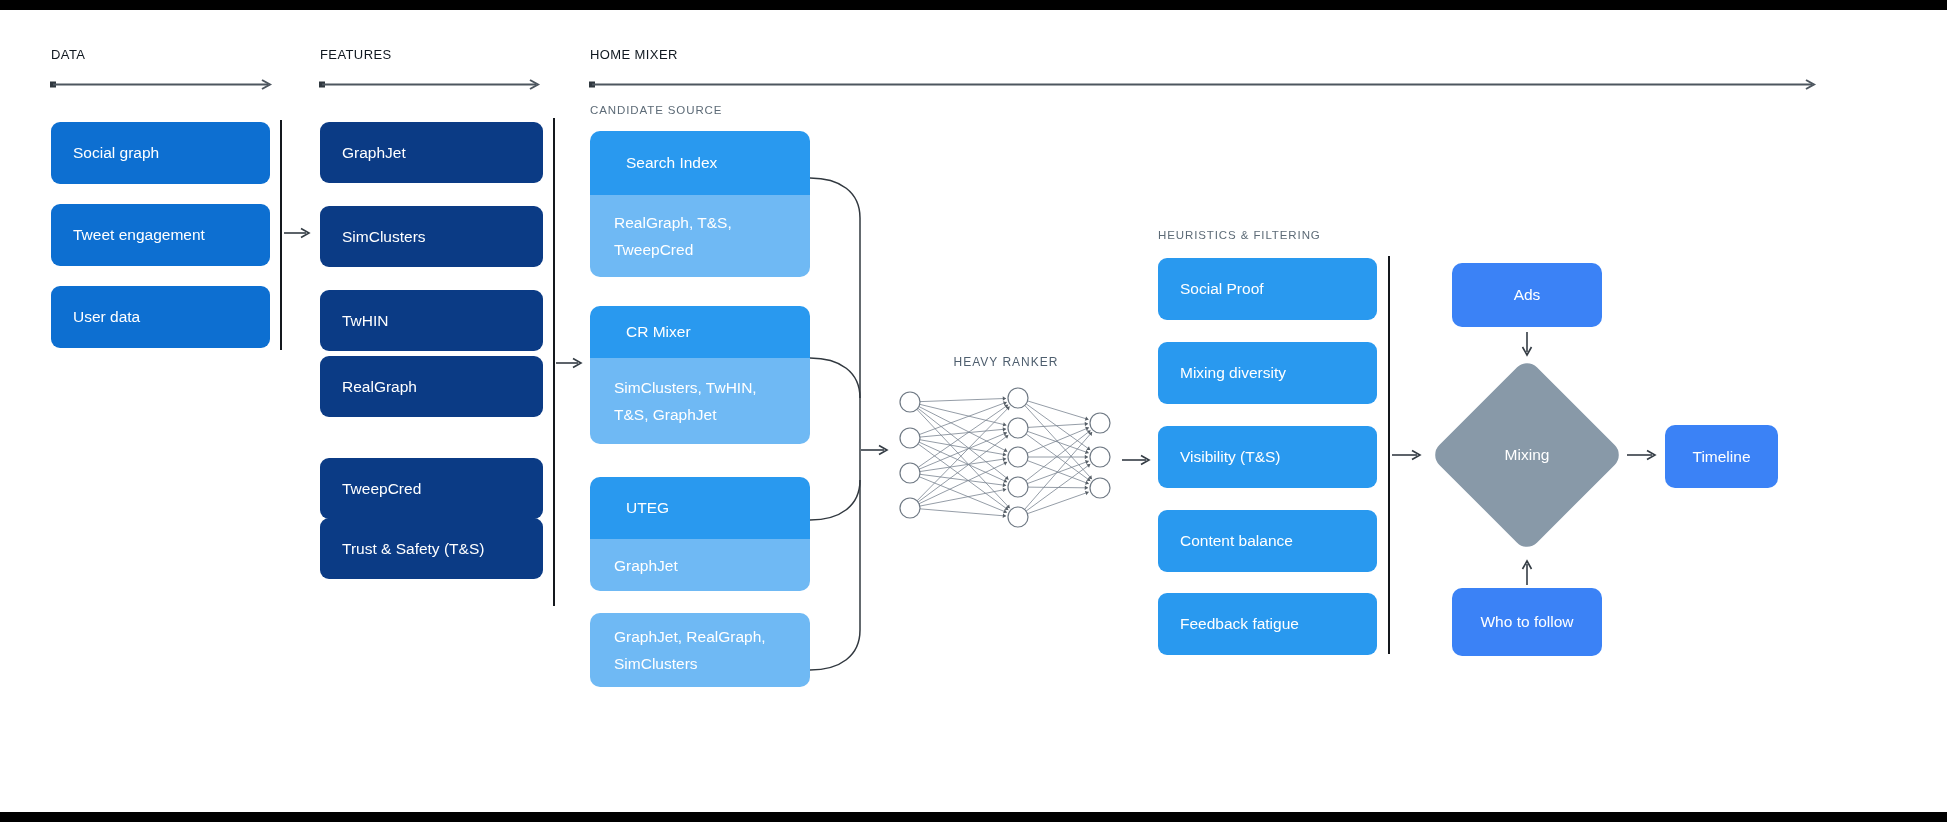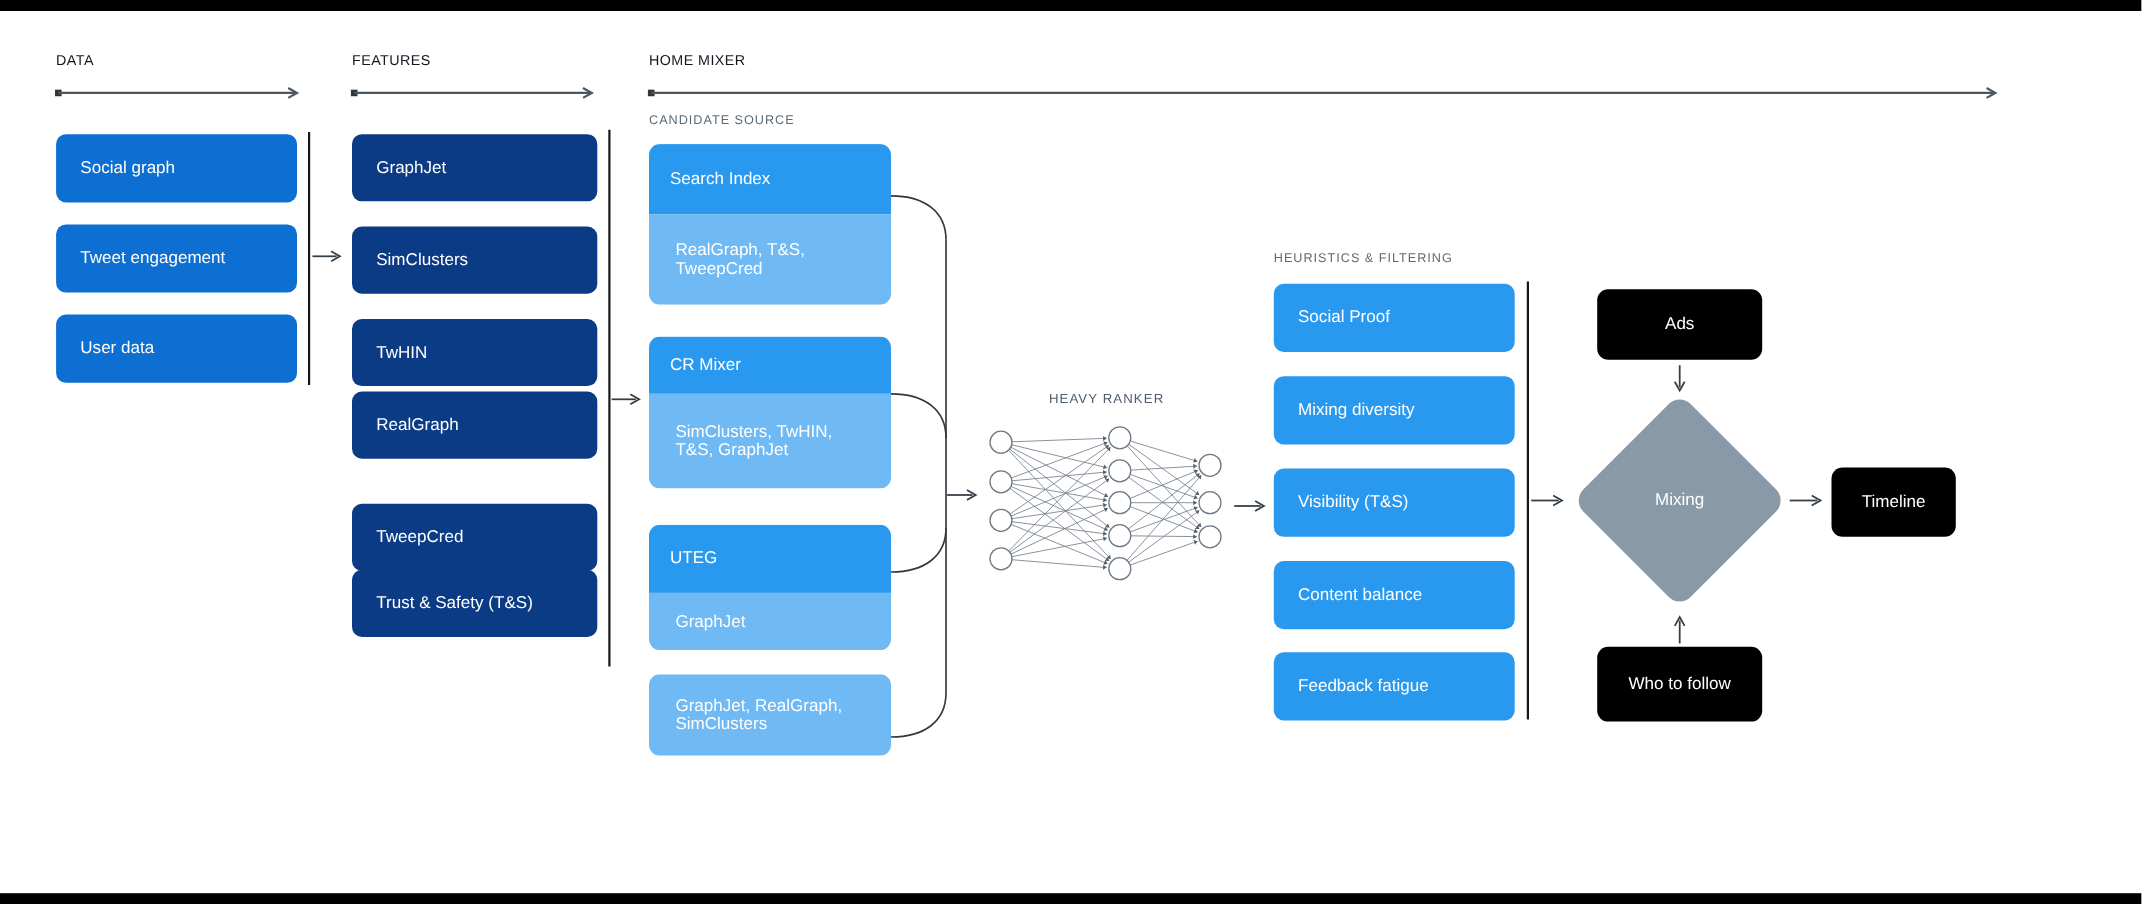--- a/index.html
+++ b/index.html
@@ -24,30 +24,30 @@
     font-size:15.5px;display:flex;align-items:center;padding:0 22px;
   }
   .data-box{left:51px;width:219px;height:62px;background:#0D6FD1;}
   .feat-box{left:320px;width:223px;height:61px;background:#0B3B85;}
   .heur-box{left:1158px;width:219px;height:62px;background:#2999EF;}
 
   .cand{
     position:absolute;left:590px;width:220px;border-radius:10px;overflow:hidden;color:#fff;
   }
   .cand-head{
-    background:#2999EF;display:flex;align-items:center;padding:0 19px;font-size:15.5px;
+    background:#2999EF;display:flex;align-items:center;padding:0 36px;font-size:15.5px;
     box-sizing:border-box;
   }
   .cand-sub{
     background:#6FB9F4;display:flex;align-items:center;padding:0 24px;font-size:15.5px;
-    line-height:17px;white-space:pre-line;box-sizing:border-box;
+    line-height:27px;white-space:pre-line;box-sizing:border-box;
   }
 
   .center-box{
-    position:absolute;background:#000000;border-radius:10px;color:#fff;font-size:15.5px;
+    position:absolute;background:#3b82f6;border-radius:10px;color:#fff;font-size:15.5px;
     display:flex;align-items:center;justify-content:center;box-sizing:border-box;
   }
   #ads-box{left:1452px;top:263px;width:150px;height:64px;}
   #who-box{left:1452px;top:588px;width:150px;height:68px;text-align:right;}
   #timeline-box{left:1665px;top:425px;width:113px;height:63px;}
 
   #mixing-diamond{
     position:absolute;left:1458px;top:386px;width:138px;height:138px;background:#8899A8;
     border-radius:14px;transform:rotate(45deg);
   }

